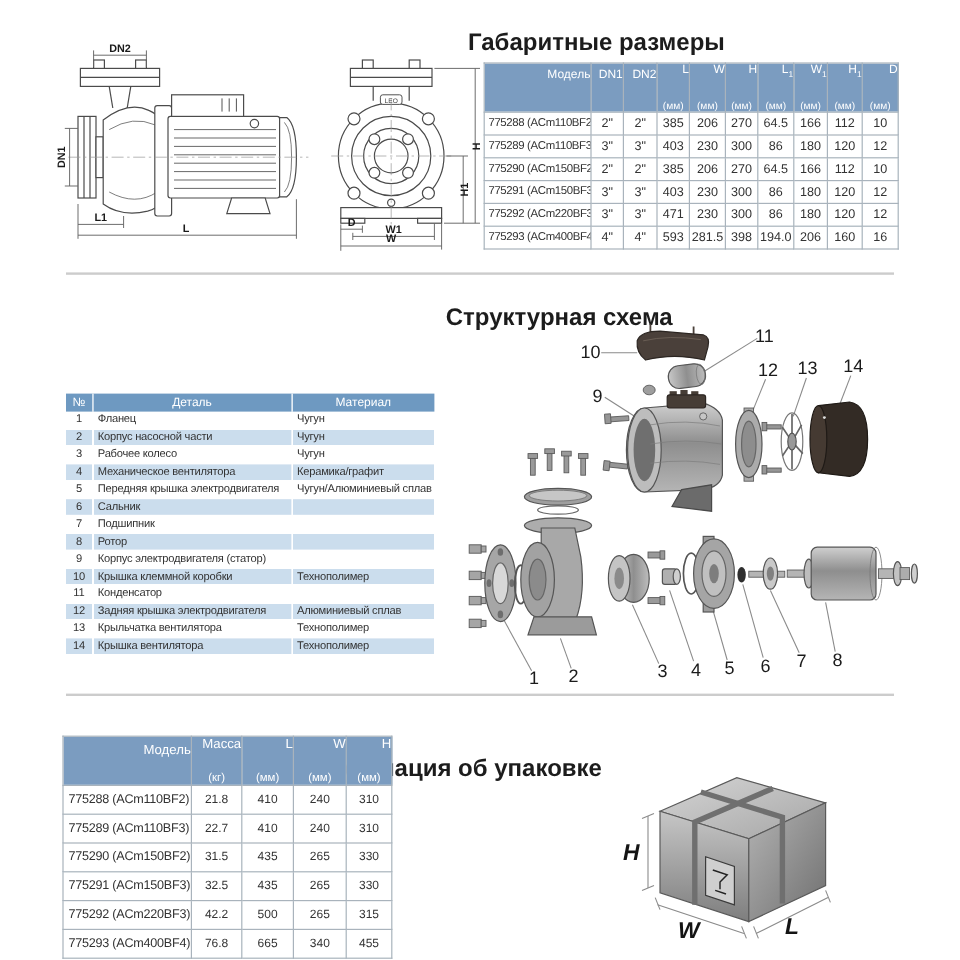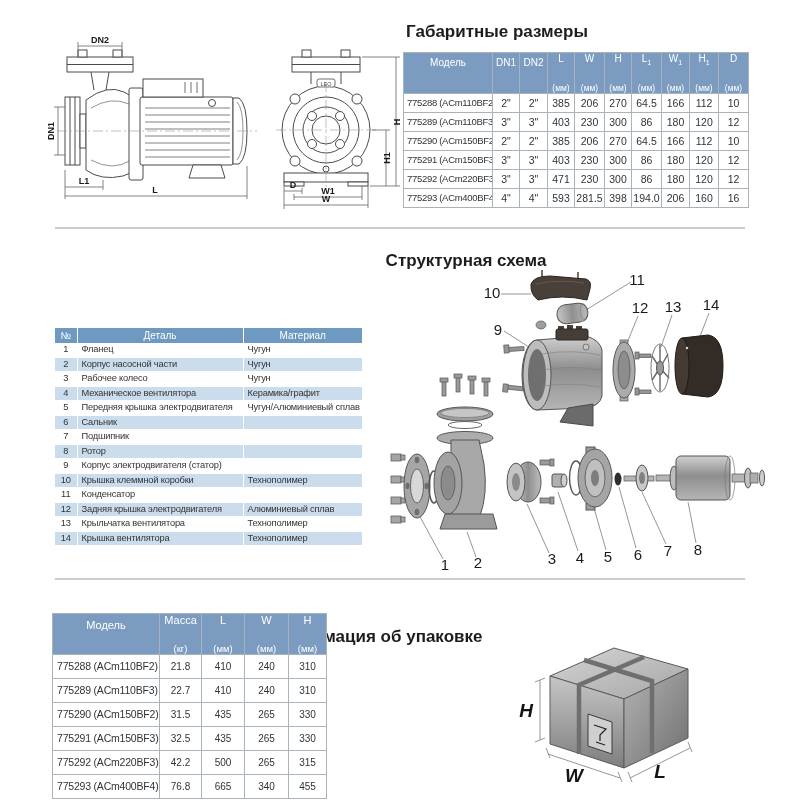--- a/index.html
+++ b/index.html
@@ -1,27 +1,27 @@
 <!DOCTYPE html>
 <html><head>
 <meta charset="utf-8">
 <style>
   html,body{margin:0;padding:0;}
   body{width:800px;height:800px;position:relative;background:#ffffff;overflow:hidden;
        font-family:"Liberation Sans",sans-serif;color:#333;}
   .abs{position:absolute;}
-  .sec-title{position:absolute;transform:translateX(-50%);font-size:17px;font-weight:bold;
+  .sec-title{position:absolute;transform:translateX(-50%);font-size:20px;font-weight:bold;
              color:#1c1c1c;white-space:nowrap;}
   .divider{position:absolute;height:2px;background:#cccccc;}
   table{border-collapse:collapse;table-layout:fixed;}
   
   .grid th,.grid td{border:1px solid #a9b3bc;}
   .grid th{background:#7b9cc0;color:#fff;font-weight:normal;vertical-align:middle;text-align:center;padding:0;}
   .grid td{text-align:center;background:#fff;color:#333;white-space:nowrap;overflow:hidden;}
-  .hl{line-height:1.15;}
+  .hl{line-height:1.15;text-align:right;}
   .hunit{line-height:1.05;margin-top:17px;}
   sub{font-size:7px;}
   .t1{width:345px;}
   .t1 th{height:34px;font-size:10px;}
   .t1 .hunit{font-size:8.5px;}
   .t1 td{font-size:10.5px;height:18px;padding:0 1px;}
   .t1 td.model{text-align:left;padding-left:3px;font-size:9.5px;letter-spacing:-0.3px;}
   .t3{width:274px;}
   .t3 th{height:36px;font-size:11px;}
   .t3 .hunit{font-size:9.5px;}

